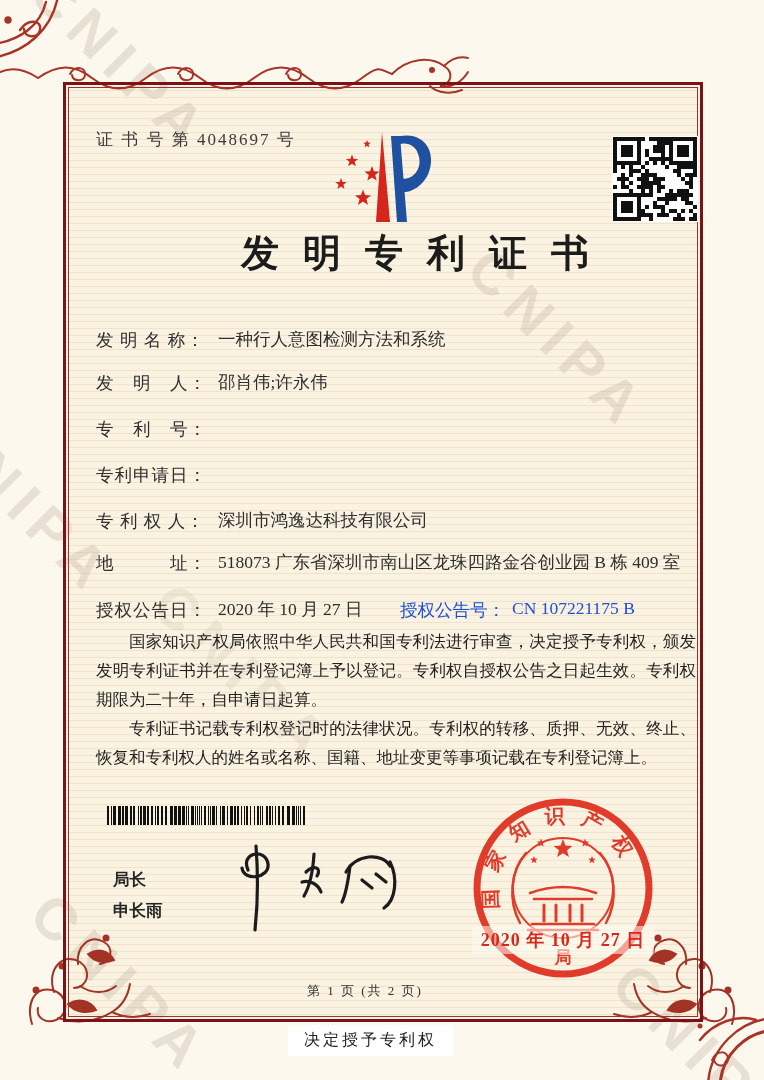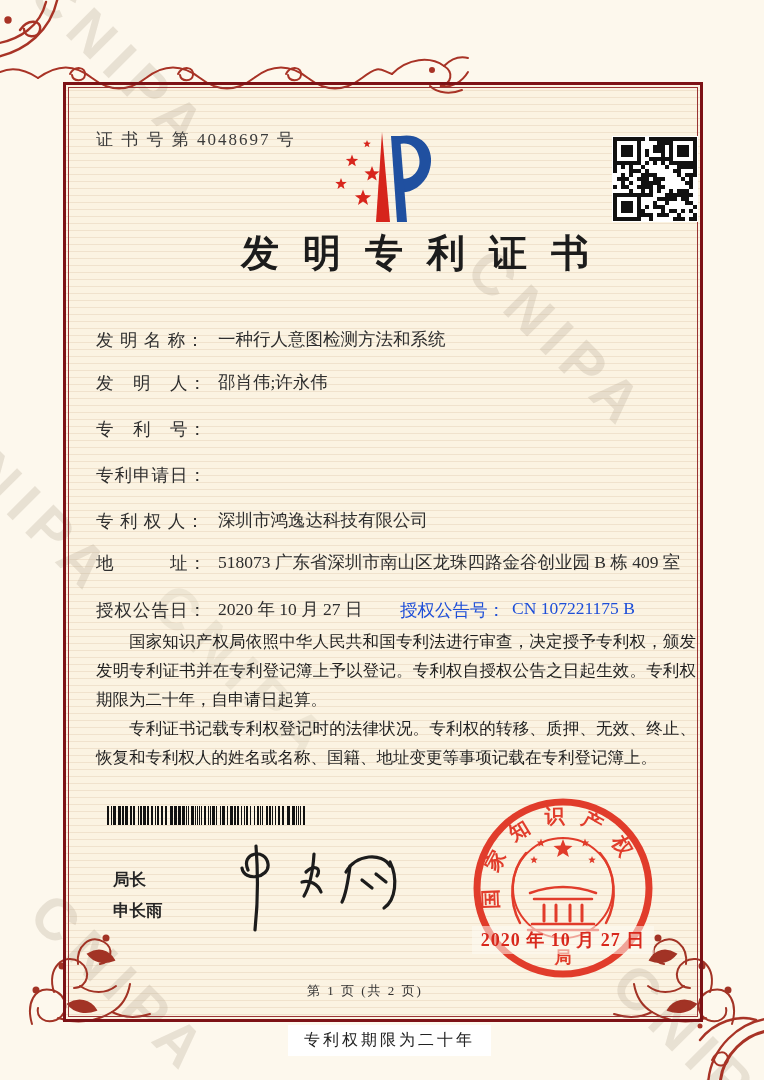--- a/index.html
+++ b/index.html
@@ -539,14 +539,14 @@
       <path d="M66 106 H 124"></path>
       <path d="M76 112 V 128 M 88 112 V 128 M 102 112 V 128 M 114 112 V 128" stroke-width="3"></path>
       <path d="M64 131 H 126"></path>
       <path d="M60 137 H 130"></path>
       <path d="M52 130 C 40 108 42 78 58 60"></path>
       <path d="M138 130 C 150 108 148 78 132 60"></path>
     </g>
   </svg>
   <div class="seal-date">2020 年 10 月 27 日</div>
 
-  <div class="note">专利权期限为二十年</div>
+  <div class="note">决定授予专利权</div>
 </div>
 
 </body></html>

